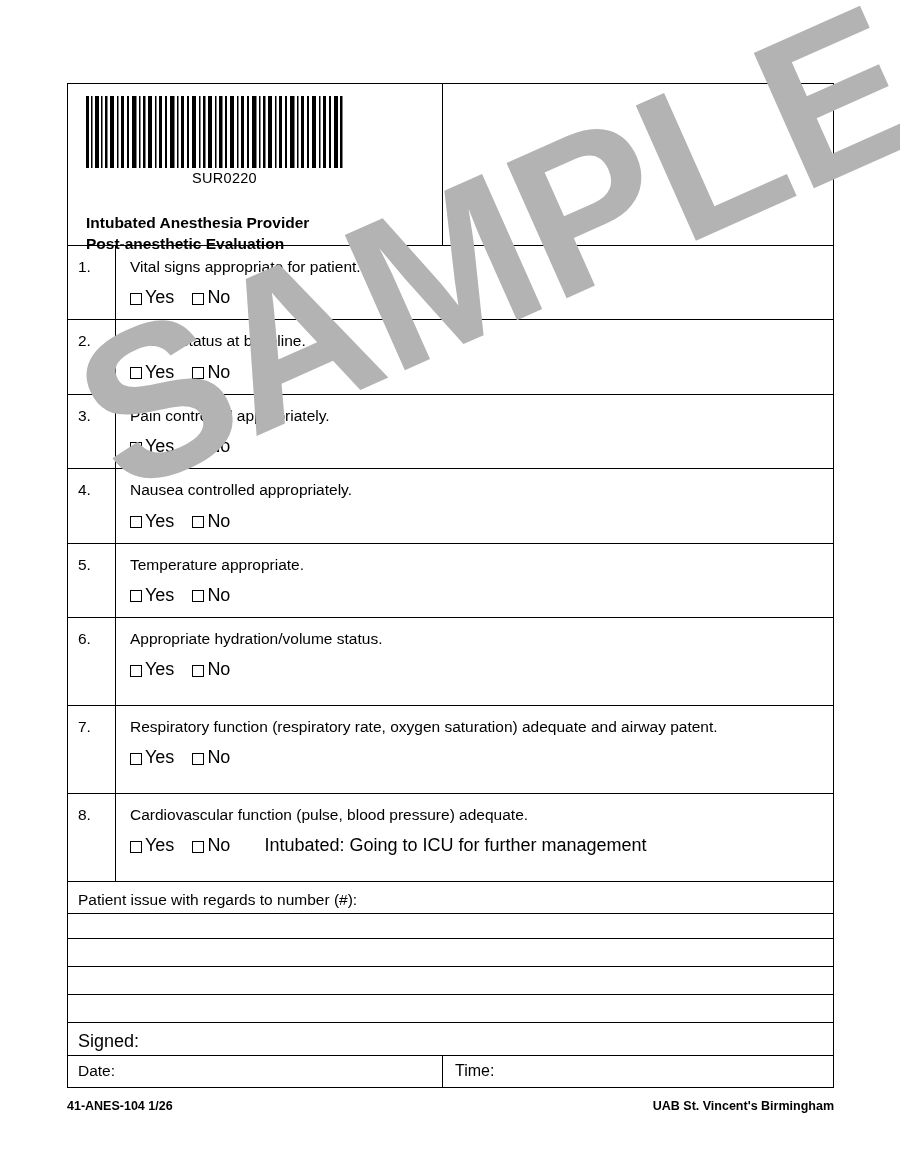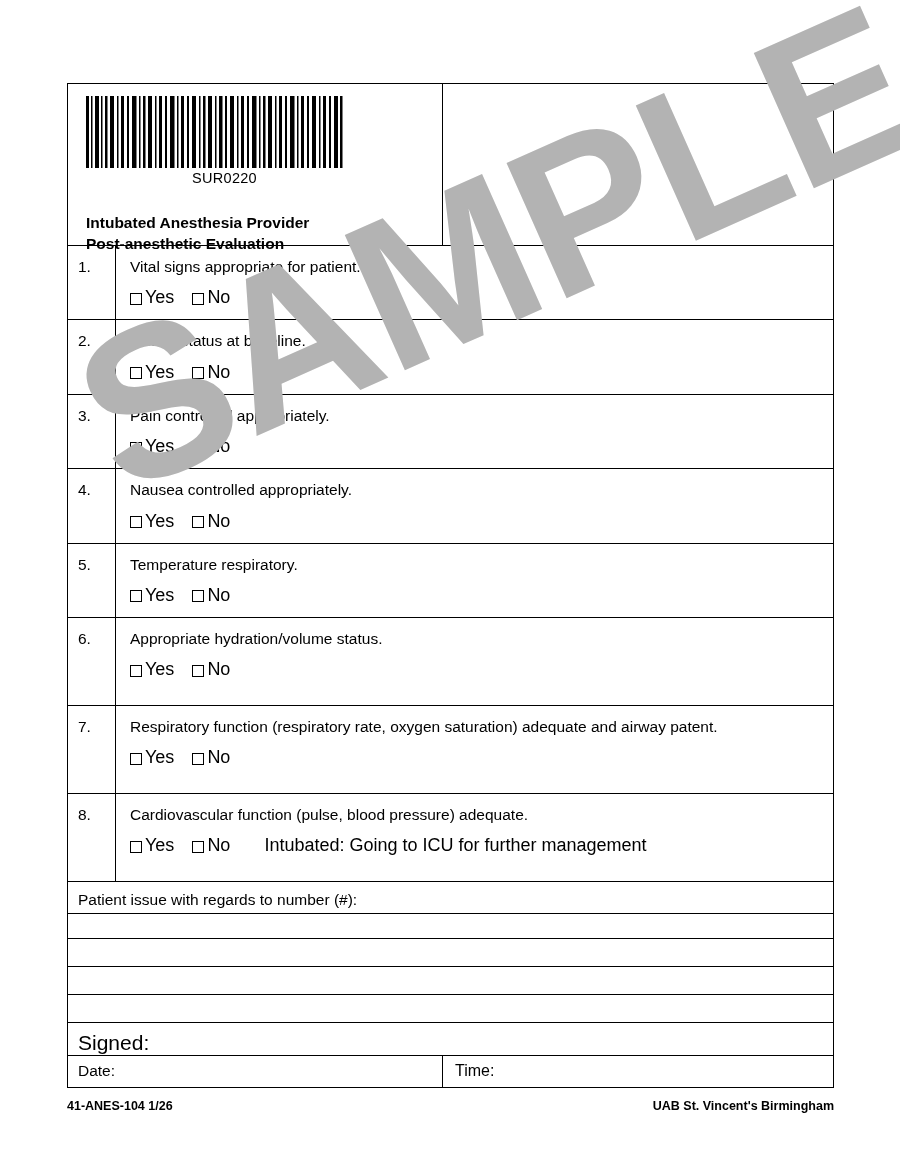--- a/index.html
+++ b/index.html
@@ -140,21 +140,21 @@
     height: 24px;
   }
   .blank-line-tall {
     border-bottom: 1.5px solid #000;
     height: 27px;
   }
 
   .signed-row {
     border-bottom: 1.5px solid #000;
     padding: 8px 0 8px 10px;
-    font-size: 21px;
+    font-size: 18px;
     height: 33px;
     box-sizing: border-box;
   }
   .datetime-row {
     display: flex;
     height: 31px;
     box-sizing: border-box;
   }
   .dt-left {
     width: 375px;
@@ -338,21 +338,21 @@
               <span class="chk"></span>
               <span>No</span>
             </span>
         </div>
       </div>
     </div>
 
     <div class="q-row">
       <div class="q-num">5.</div>
       <div class="q-body">
-        <div class="q-text">Temperature respiratory.</div>
+        <div class="q-text">Temperature appropriate.</div>
         <div class="q-opts">
           <span class="opt">
               <span class="chk"></span>
               <span>Yes</span>
             </span>
           <span class="opt">
               <span class="chk"></span>
               <span>No</span>
             </span>
         </div>

